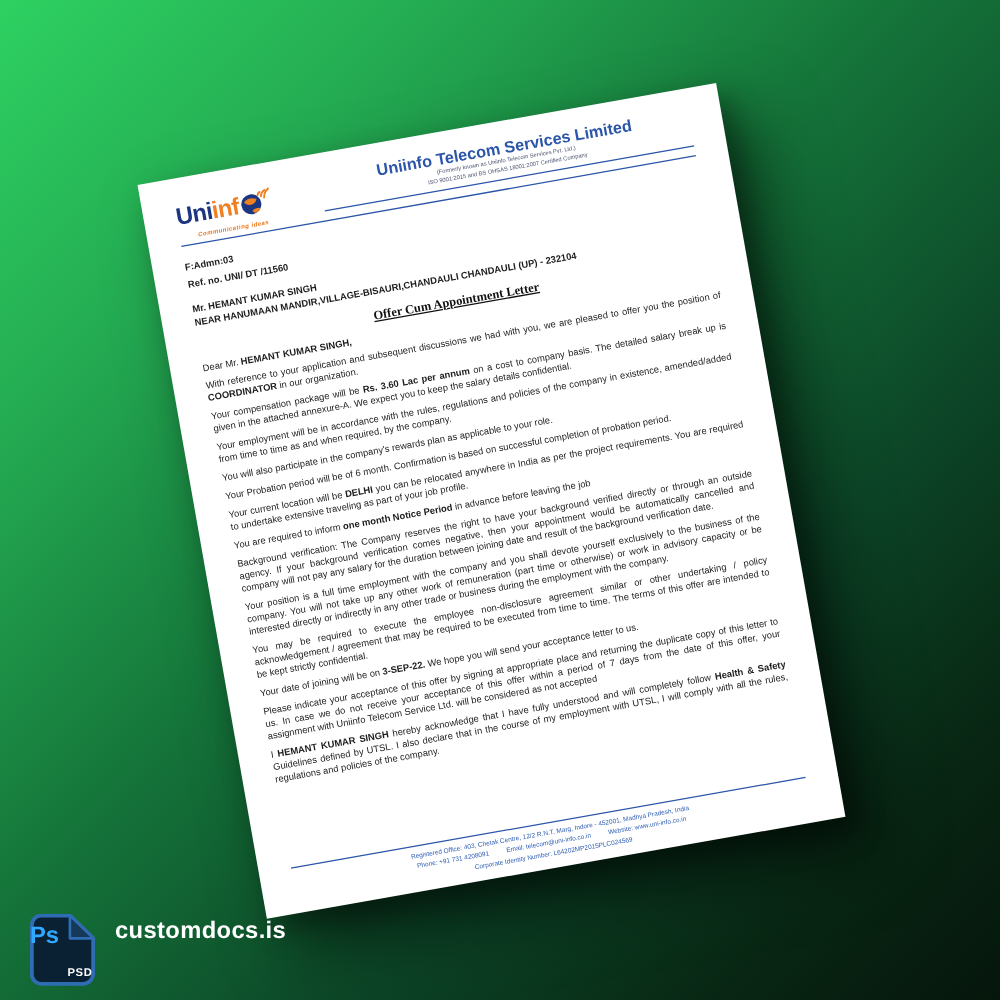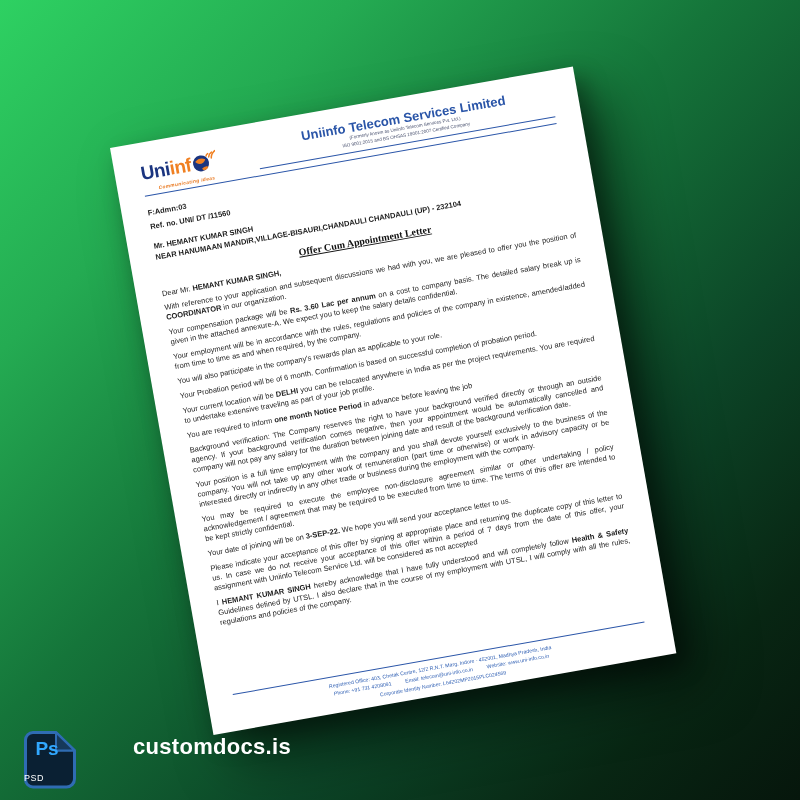--- a/index.html
+++ b/index.html
@@ -40,30 +40,30 @@
   .body-text .b{font-weight:bold;}
   .paper-footer{
     position:absolute;left:26px;right:26px;bottom:7px;background:#fff;
     border-top:1px solid #2a55a8;padding-top:4px;
     text-align:center;font-size:5.2px;color:#2f5fb3;line-height:1.6;
   }
   .pf-gap{display:inline-block;width:14px;}
   
   .badge{position:absolute;left:24px;top:731px;width:52px;height:58px;}
   .badge .ps{
-    position:absolute;top:7px;left:0;width:46px;text-align:center;
+    position:absolute;top:7px;left:0;width:46px;text-align:left;
     font-size:19px;font-weight:bold;color:#31a8ff;letter-spacing:0;
   }
   .badge .psd{
-    position:absolute;bottom:6px;left:0;width:50px;text-align:left;
-    font-size:9px;font-weight:normal;color:#ffffff;letter-spacing:.5px;
+    position:absolute;bottom:6px;left:0;width:50px;text-align:right;
+    font-size:9px;font-weight:bold;color:#ffffff;letter-spacing:.5px;
   }
   .promo{position:absolute;left:92px;top:733px;color:#ffffff;font-weight:bold;}
   .promo-line1{font-size:19px;letter-spacing:.3px;line-height:1.25;}
-  .promo-line2{font-size:22px;letter-spacing:.3px;line-height:1.25;margin-left:41px;}
+  .promo-line2{font-size:19px;letter-spacing:.3px;line-height:1.25;}
 </style>
 </head>
 <body>
 
 <div class="paper">
 
   <div class="head">
     <div class="logo">
       <div class="logo-word">
         <span class="logo-uni">Uni</span><span class="logo-inf">inf</span><span class="globe"><svg width="25" height="21" viewBox="0 0 25 21">

